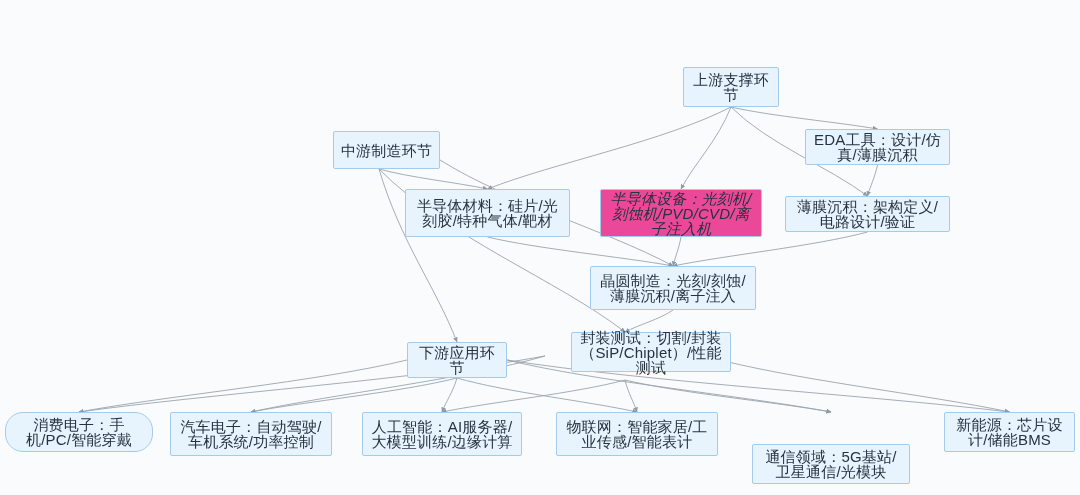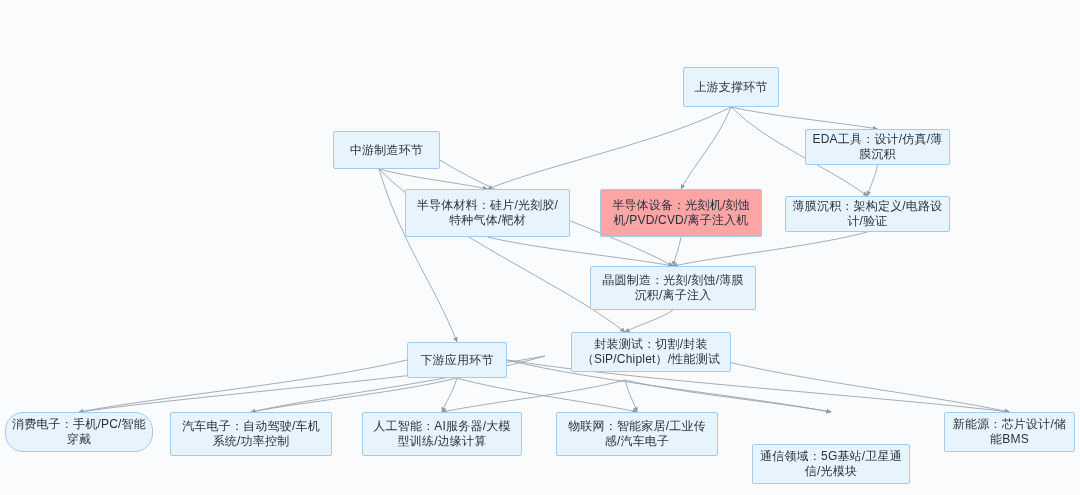--- a/index.html
+++ b/index.html
@@ -15,21 +15,21 @@
     position:absolute;
     box-sizing:border-box;
     background:#e8f4fd;
     border:1px solid #a3cbee;
     border-radius:2px;
     display:flex;
     align-items:center;
     justify-content:center;
     text-align:center;
     color:#27323f;
-    font-size:12px;
+    font-size:15px;
     line-height:15px;
     padding:3px 6px;
     letter-spacing:.2px;
   }
   .node span{display:block;}
 </style>
 </head>
 <body>
 
 <div id="canvas">
@@ -73,21 +73,21 @@
       </div>
       <div class="node" style="left: 333px; top: 131px; width: 107px; height: 38px; background: rgb(232, 244, 253); border-color: rgb(163, 203, 238); color: rgb(39, 50, 63);">
         <span>中游制造环节</span>
       </div>
       <div class="node" style="left: 805px; top: 129px; width: 145px; height: 36px; background: rgb(232, 244, 253); border-color: rgb(163, 203, 238); color: rgb(39, 50, 63);">
         <span>EDA工具：设计/仿真/薄膜沉积</span>
       </div>
       <div class="node" style="left: 405px; top: 189px; width: 165px; height: 48px; background: rgb(232, 244, 253); border-color: rgb(163, 203, 238); color: rgb(39, 50, 63);">
         <span>半导体材料：硅片/光刻胶/特种气体/靶材</span>
       </div>
-      <div class="node" style="left: 600px; top: 189px; width: 162px; height: 48px; background: #fca5a5; border-color: rgb(163, 203, 238); color: rgb(39, 50, 63);">
+      <div class="node" style="left: 600px; top: 189px; width: 162px; height: 48px; background: #ec4899; border-color: rgb(163, 203, 238); color: rgb(39, 50, 63); font-style: italic;">
         <span>半导体设备：光刻机/刻蚀机/PVD/CVD/离子注入机</span>
       </div>
       <div class="node" style="left: 785px; top: 196px; width: 165px; height: 36px; background: rgb(232, 244, 253); border-color: rgb(163, 203, 238); color: rgb(39, 50, 63);">
         <span>薄膜沉积：架构定义/电路设计/验证</span>
       </div>
       <div class="node" style="left: 590px; top: 266px; width: 166px; height: 44px; background: rgb(232, 244, 253); border-color: rgb(163, 203, 238); color: rgb(39, 50, 63);">
         <span>晶圆制造：光刻/刻蚀/薄膜沉积/离子注入</span>
       </div>
       <div class="node" style="left: 407px; top: 342px; width: 100px; height: 36px; background: rgb(232, 244, 253); border-color: rgb(163, 203, 238); color: rgb(39, 50, 63);">
         <span>下游应用环节</span>
@@ -98,21 +98,21 @@
       <div class="node" style="left: 5px; top: 412px; width: 148px; height: 40px; background: rgb(232, 244, 253); border-color: rgb(163, 203, 238); color: rgb(39, 50, 63); border-radius: 18px;">
         <span>消费电子：手机/PC/智能穿戴</span>
       </div>
       <div class="node" style="left: 170px; top: 412px; width: 162px; height: 44px; background: rgb(232, 244, 253); border-color: rgb(163, 203, 238); color: rgb(39, 50, 63);">
         <span>汽车电子：自动驾驶/车机系统/功率控制</span>
       </div>
       <div class="node" style="left: 362px; top: 412px; width: 160px; height: 44px; background: rgb(232, 244, 253); border-color: rgb(163, 203, 238); color: rgb(39, 50, 63);">
         <span>人工智能：AI服务器/大模型训练/边缘计算</span>
       </div>
       <div class="node" style="left: 556px; top: 412px; width: 162px; height: 44px; background: rgb(232, 244, 253); border-color: rgb(163, 203, 238); color: rgb(39, 50, 63);">
-        <span>物联网：智能家居/工业传感/汽车电子</span>
+        <span>物联网：智能家居/工业传感/智能表计</span>
       </div>
       <div class="node" style="left: 752px; top: 412px; width: 158px; height: 40px; background: rgb(232, 244, 253); border-color: rgb(163, 203, 238); color: rgb(39, 50, 63); margin-top: 32px;">
         <span>通信领域：5G基站/卫星通信/光模块</span>
       </div>
       <div class="node" style="left: 944px; top: 412px; width: 131px; height: 40px; background: rgb(232, 244, 253); border-color: rgb(163, 203, 238); color: rgb(39, 50, 63);">
         <span>新能源：芯片设计/储能BMS</span>
       </div>
     </div>
 </div>
 

